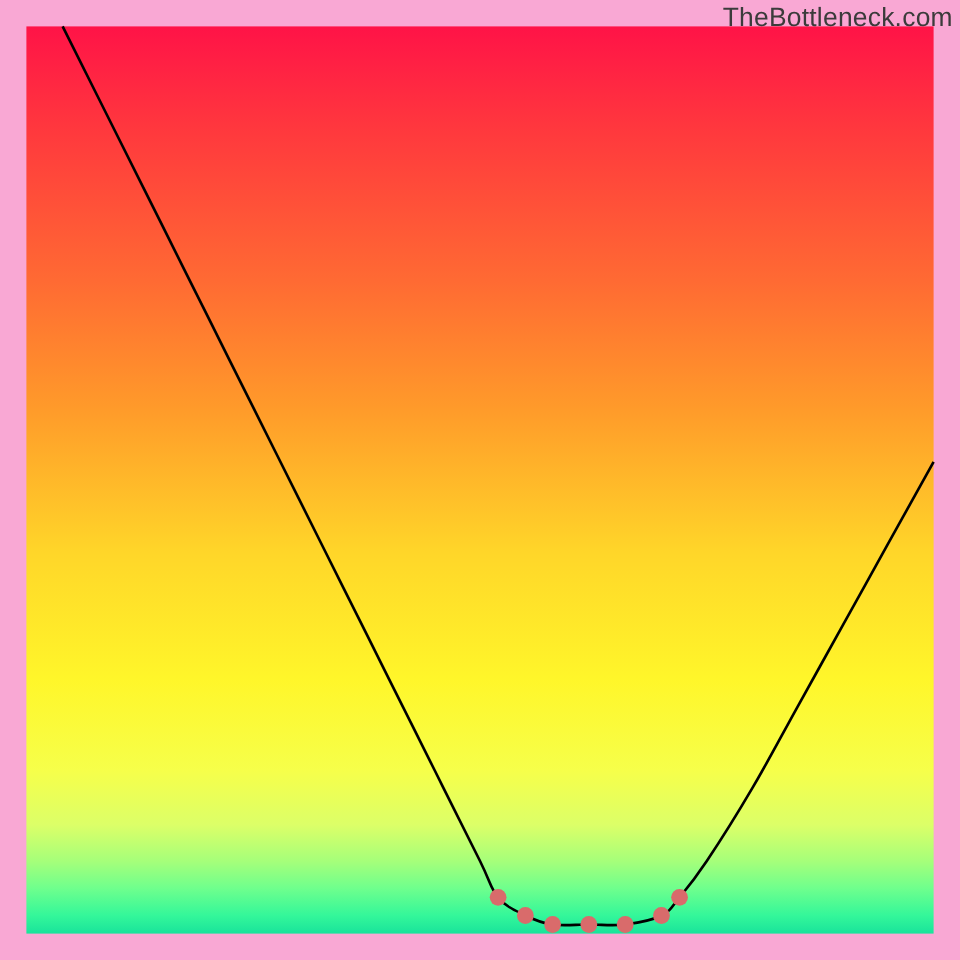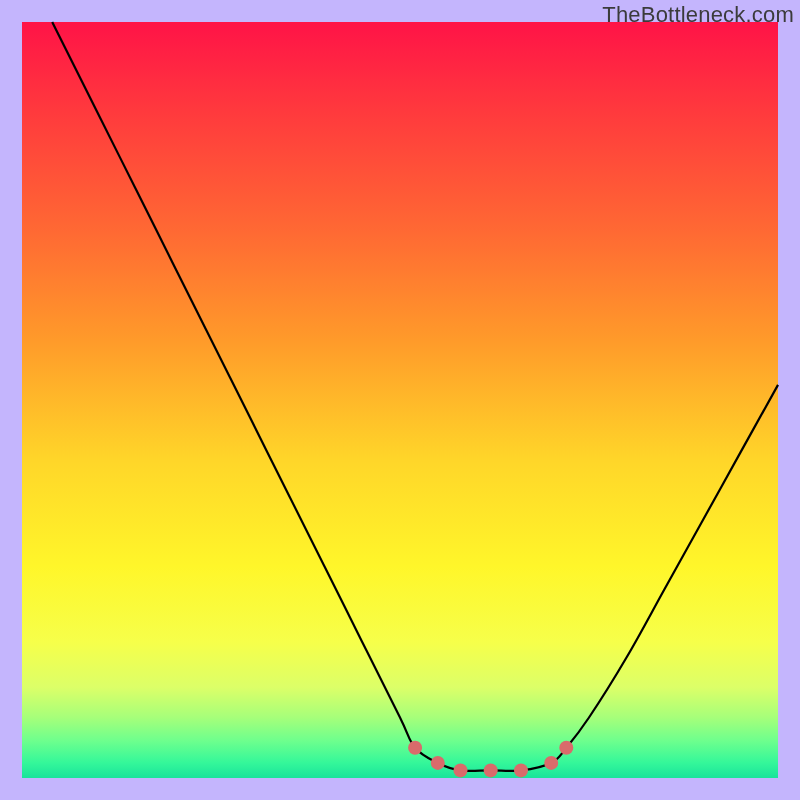--- a/index.html
+++ b/index.html
@@ -10,21 +10,21 @@
     background: #000;
     overflow: hidden;
     font-family: Arial, Helvetica, sans-serif;
   }
   .frame {
     position: absolute;
     left: 0;
     top: 0;
     width: 800px;
     height: 800px;
-    background: #c4b5fd;
+    background: #f9a8d4;
   }
   .plot {
     position: absolute;
     left: 22px;
     top: 22px;
     width: 756px;
     height: 756px;
     background: linear-gradient(to bottom,
       #ff1347 0%,
       #ff3a3d 12%,

